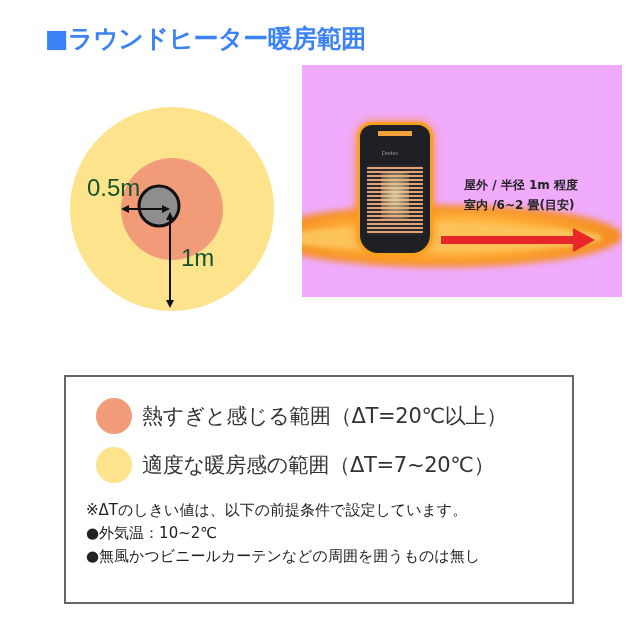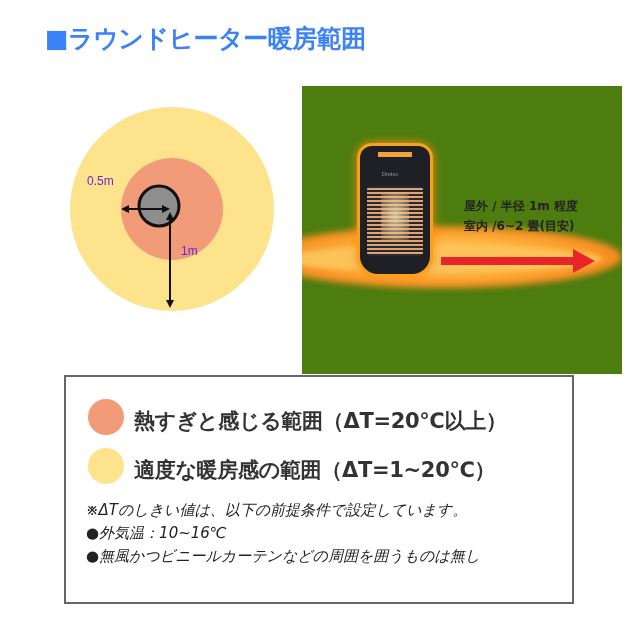--- a/index.html
+++ b/index.html
@@ -5,25 +5,25 @@
   html, body { margin: 0; padding: 0; background: #ffffff; }
   body { width: 640px; height: 640px; position: relative; overflow: hidden;
          font-family: "DejaVu Sans", "Liberation Sans", sans-serif; color: #111; }
 
   .title { position: absolute; left: 45px; top: 22px; font-size: 25px; font-weight: bold;
            letter-spacing: -0.5px; color: #3b82f6; white-space: nowrap; }
 
   
   .diagram { position: absolute; left: 69px; top: 106px; width: 206px; height: 206px; }
   .diagram svg { width: 206px; height: 206px; display: block; }
-  .lbl { position: absolute; font-size: 12px; color: #6d28d9; font-family: "Liberation Sans", sans-serif; }
+  .lbl { position: absolute; font-size: 24px; color: #14532d; font-family: "Liberation Sans", sans-serif; }
 
   
-  .photo { position: absolute; left: 302px; top: 86px; width: 320px; height: 288px;
-           background: #4d7c0f; overflow: hidden; }
+  .photo { position: absolute; left: 302px; top: 65px; width: 320px; height: 232px;
+           background: #f0abfc; overflow: hidden; }
   .glow { position: absolute; left: -40px; top: 140px; width: 360px; height: 62px;
           border-radius: 50%;
           background: radial-gradient(ellipse at center, #ffd37a 0%, #ffb43e 40%, #f58a1f 70%, rgba(245,138,31,0) 100%);
           filter: blur(3px); }
   .glow-core { position: absolute; left: -20px; top: 160px; width: 320px; height: 26px;
                border-radius: 50%; background: #fbc35a; filter: blur(2px); }
   .heater { position: absolute; left: 58px; top: 60px; width: 70px; height: 128px;
             background: #1f1f26; border-radius: 12px 12px 18px 18px;
             box-shadow: 0 0 0 3px #f7a11e, 0 0 8px 4px rgba(255,140,20,0.8); }
   .heater .handle { position: absolute; left: 15px; top: 3px; width: 40px; height: 11px;
@@ -37,25 +37,25 @@
   .arrow-line { position: absolute; left: 139px; top: 171px; width: 134px; height: 8px; background: #e8262a; }
   .arrow-head { position: absolute; left: 271px; top: 163px; width: 0; height: 0;
                 border-top: 12px solid transparent; border-bottom: 12px solid transparent;
                 border-left: 22px solid #e8262a; }
   .photo-text { position: absolute; left: 162px; top: 110px; font-size: 12px; line-height: 20px;
                 color: #222; font-weight: bold; white-space: nowrap; }
 
   
   .legend { position: absolute; left: 64px; top: 375px; width: 510px; height: 229px;
             border: 2px solid #666; box-sizing: border-box; background: #fff; }
-  .legend-row { position: absolute; left: 22px; height: 38px; display: flex; align-items: flex-end; font-weight: bold; }
+  .legend-row { position: absolute; left: 30px; height: 38px; display: flex; align-items: center; }
   .dot { width: 36px; height: 36px; border-radius: 50%; margin-right: 10px; flex: none; }
   .legend-text { font-size: 21px; color: #333; white-space: nowrap; letter-spacing: -0.3px; }
   .notes { position: absolute; left: 20px; top: 122px; font-size: 15px; line-height: 23px; color: #222; }
-  .notes div { white-space: nowrap; font-style: italic; }
+  .notes div { white-space: nowrap; }
 </style>
 </head>
 <body>
 
 <div class="title">■ラウンドヒーター暖房範囲</div>
 
 <div class="diagram">
   <svg viewBox="0 0 206 206">
     <circle cx="103" cy="103" r="102" fill="#fde38c"></circle>
     <circle cx="103" cy="103" r="51" fill="#f29b78"></circle>
@@ -89,20 +89,20 @@
   </div>
 </div>
 
 <div class="legend">
   <div class="legend-row" style="top:20px;">
     <span class="dot" style="background:#f29b78;"></span>
     <span class="legend-text">熱すぎと感じる範囲（ΔT=20℃以上）</span>
   </div>
   <div class="legend-row" style="top:69px;">
     <span class="dot" style="background:#fde38c;"></span>
-    <span class="legend-text">適度な暖房感の範囲（ΔT=1~20℃）</span>
+    <span class="legend-text">適度な暖房感の範囲（ΔT=7~20℃）</span>
   </div>
   <div class="notes">
     <div>※ΔTのしきい値は、以下の前提条件で設定しています。</div>
-    <div>●外気温：10~16℃</div>
+    <div>●外気温：10~2℃</div>
     <div>●無風かつビニールカーテンなどの周囲を囲うものは無し</div>
   </div>
 </div>
 
 </body></html>

